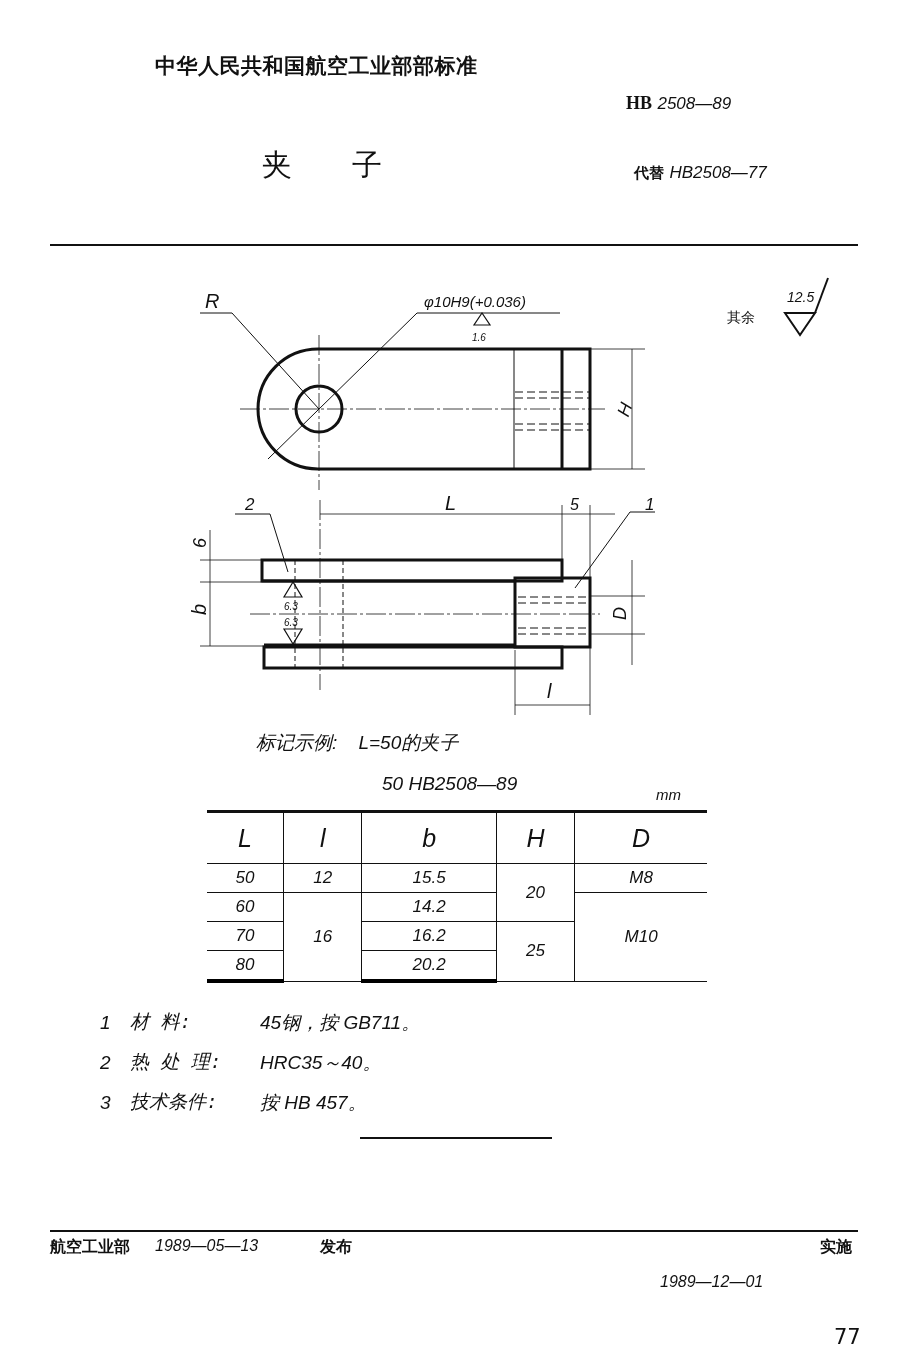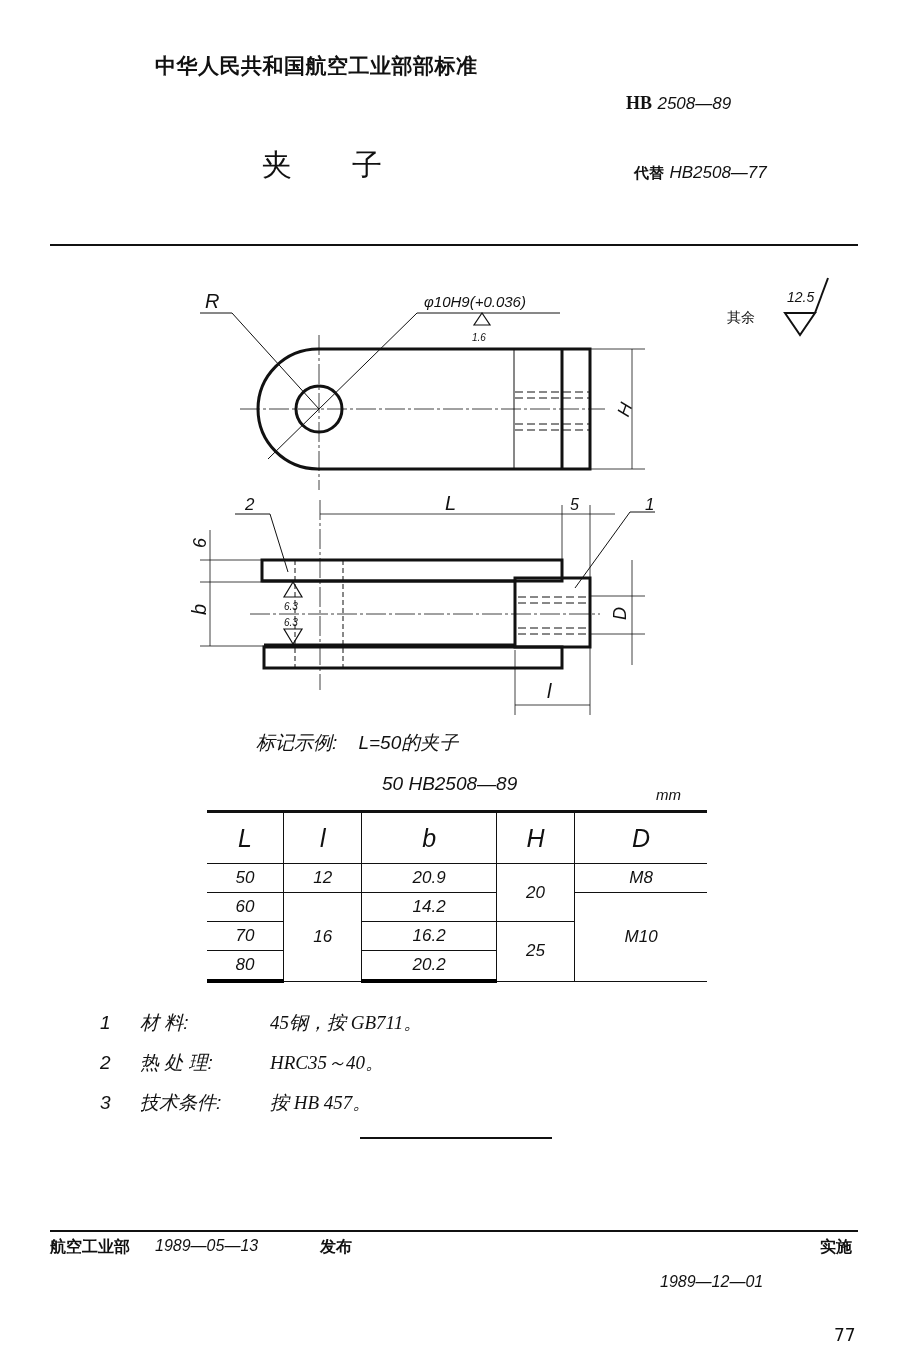--- a/index.html
+++ b/index.html
@@ -23,31 +23,31 @@
   table.spec th, table.spec td { border-left: 1.5px solid #111; text-align: center;
       font-family: "Liberation Sans", sans-serif; font-style: italic; font-size: 17px; padding: 0; }
   table.spec tr > *:first-child { border-left: none; }
   table.spec thead tr { height: 52px; }
   table.spec thead th { font-size: 25px; font-weight: normal; border-bottom: 1.5px solid #111; border-top: 3px solid #111; }
   table.spec tbody td { height: 28px; border-bottom: 1px solid #111; }
   table.spec tbody tr:last-child td { border-bottom: 4px solid #000000; }
   .notes { left: 100px; top: 1003px; font-size: 19px; line-height: 40px; }
   .notes .row { display: flex; }
   .notes .num { width: 30px; font-family: "Liberation Sans", sans-serif; font-style: italic; }
-  .notes .lbl { width: 130px; font-family: Liberation Sans, sans-serif; font-style: italic; margin-left: 10px; }
-  .notes .val { font-family: Liberation Serif, serif; font-style: italic; }
+  .notes .lbl { width: 130px; font-family: Liberation Mono, monospace; font-style: italic; }
+  .notes .val { font-family: Liberation Sans, sans-serif; font-style: italic; }
   .end-rule { left: 360px; top: 1137px; width: 192px; height: 2px; background: #111; }
   .rule-bottom { left: 50px; top: 1230px; width: 808px; height: 2px; background: #111; }
   .footer { top: 1237px; font-size: 16px; }
   .f-org { left: 50px; font-weight: bold; }
   .f-date1 { left: 155px; font-family: "Liberation Sans", sans-serif; font-style: italic; }
   .f-pub { left: 320px; font-weight: bold; }
   .f-date2 { left: 660px; font-family: "Liberation Sans", sans-serif; font-style: italic; margin-top: 36px; }
   .f-impl { left: 820px; font-weight: bold; }
-  .page-num { left: 834px; top: 1325px; font-size: 17px; }
+  .page-num { left: 834px; top: 1325px; font-size: 21px; }
 </style>
 </head>
 <body>
 
 <div class="abs std-title">中华人民共和国航空工业部部标准</div>
 <div class="abs std-code">
   <span class="b">HB</span>
   <span class="i">2508—89</span>
 </div>
 <div class="abs doc-name">夹子</div>
@@ -149,21 +149,21 @@
       <th>l</th>
       <th>b</th>
       <th>H</th>
       <th>D</th>
     </tr>
   </thead>
   <tbody>
     <tr>
       <td>50</td>
       <td>12</td>
-      <td>20.9</td>
+      <td>15.5</td>
       <td rowspan="2">20</td>
       <td>M8</td>
     </tr>
     <tr>
       <td>60</td>
       <td rowspan="3">16</td>
       <td>14.2</td>
       <td rowspan="3">M10</td>
     </tr>
     <tr>

